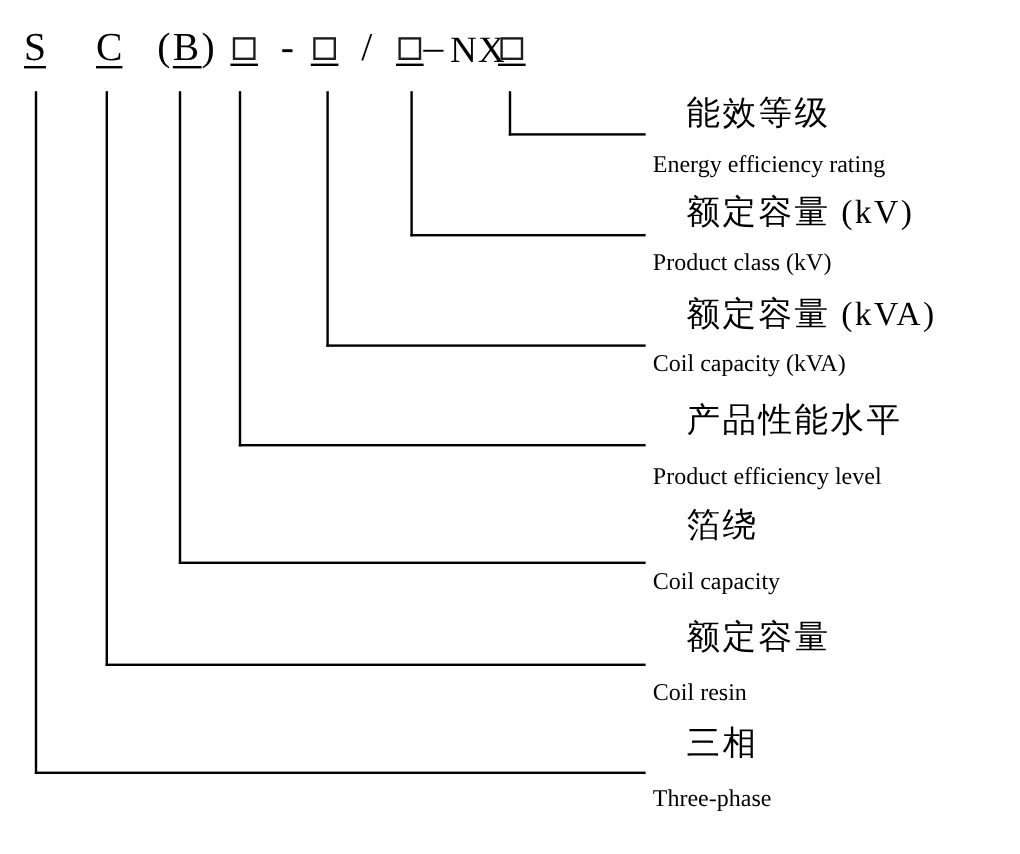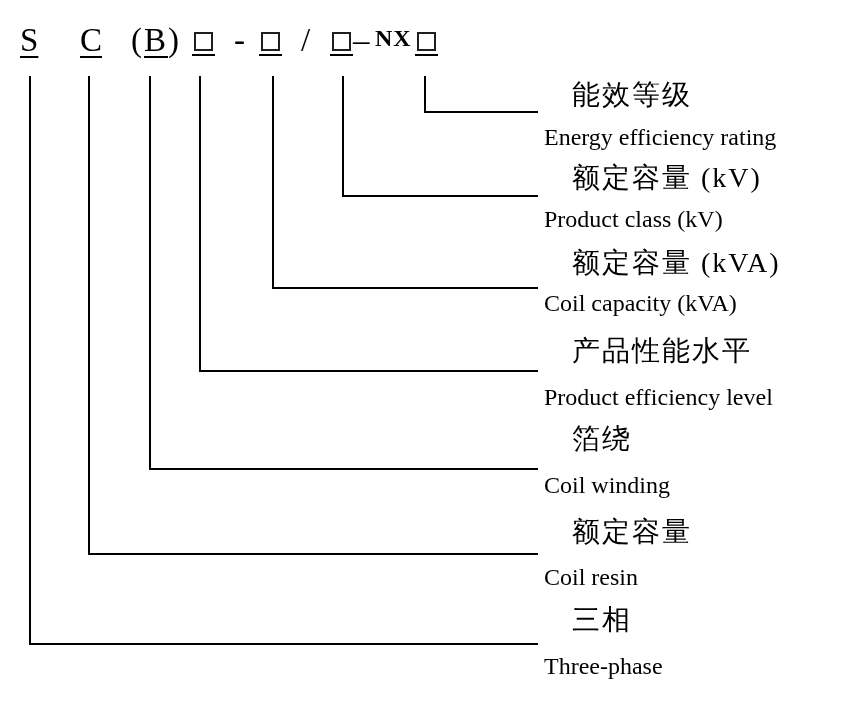--- a/index.html
+++ b/index.html
@@ -10,21 +10,21 @@
     color:#000000;
     font-family:"Liberation Serif","DejaVu Serif",serif;
     overflow:hidden;
   }
   
   .tok {
     position:absolute; top:24px;
     font-size:33px; line-height:1;
     white-space:nowrap; color:#000;
   }
-  .tok.nx { font-size:24px; top:26px; letter-spacing:1px;font-weight:bold; }
+  .tok.nx { font-size:31px; top:26px; letter-spacing:1px; }
   .tok.parens { letter-spacing:2px; }
   .u {
     text-decoration:underline;
     text-decoration-thickness:2px;
     text-underline-offset:5px;
   }
   .sq {
     display:inline-block;
     width:15px; height:15px;
     border:2px solid #1f1f1f;
@@ -41,21 +41,21 @@
   .vline { position:absolute; width:2px; background:#000; }
   .hline { position:absolute; height:2px; background:#000; }
   
   .cn {
     position:absolute; left:544px;
     font-size:28px; line-height:30px; letter-spacing:2px;
     white-space:nowrap; color:#000;margin-left:28px;
   }
   .en {
     position:absolute; left:544px;
-    font-size:24px; line-height:26px;
+    font-size:20px; line-height:26px;
     white-space:nowrap; color:#000;
   }
 </style>
 </head>
 <body>
 
 <div class="stage">
 
   <div>
     <span class="tok u" style="left:20px">S</span>
@@ -100,21 +100,21 @@
     <div class="cn" style="top:163px">额定容量 (kV)</div>
     <div class="en" style="top:206px">Product class (kV)</div>
 
     <div class="cn" style="top:248px">额定容量 (kVA)</div>
     <div class="en" style="top:290px">Coil capacity (kVA)</div>
 
     <div class="cn" style="top:336px">产品性能水平</div>
     <div class="en" style="top:384px">Product efficiency level</div>
 
     <div class="cn" style="top:424px">箔绕</div>
-    <div class="en" style="top:472px">Coil winding</div>
+    <div class="en" style="top:472px">Coil capacity</div>
 
     <div class="cn" style="top:517px">额定容量</div>
     <div class="en" style="top:564px">Coil resin</div>
 
     <div class="cn" style="top:605px">三相</div>
     <div class="en" style="top:653px">Three-phase</div>
   </div>
 
 </div>
 

